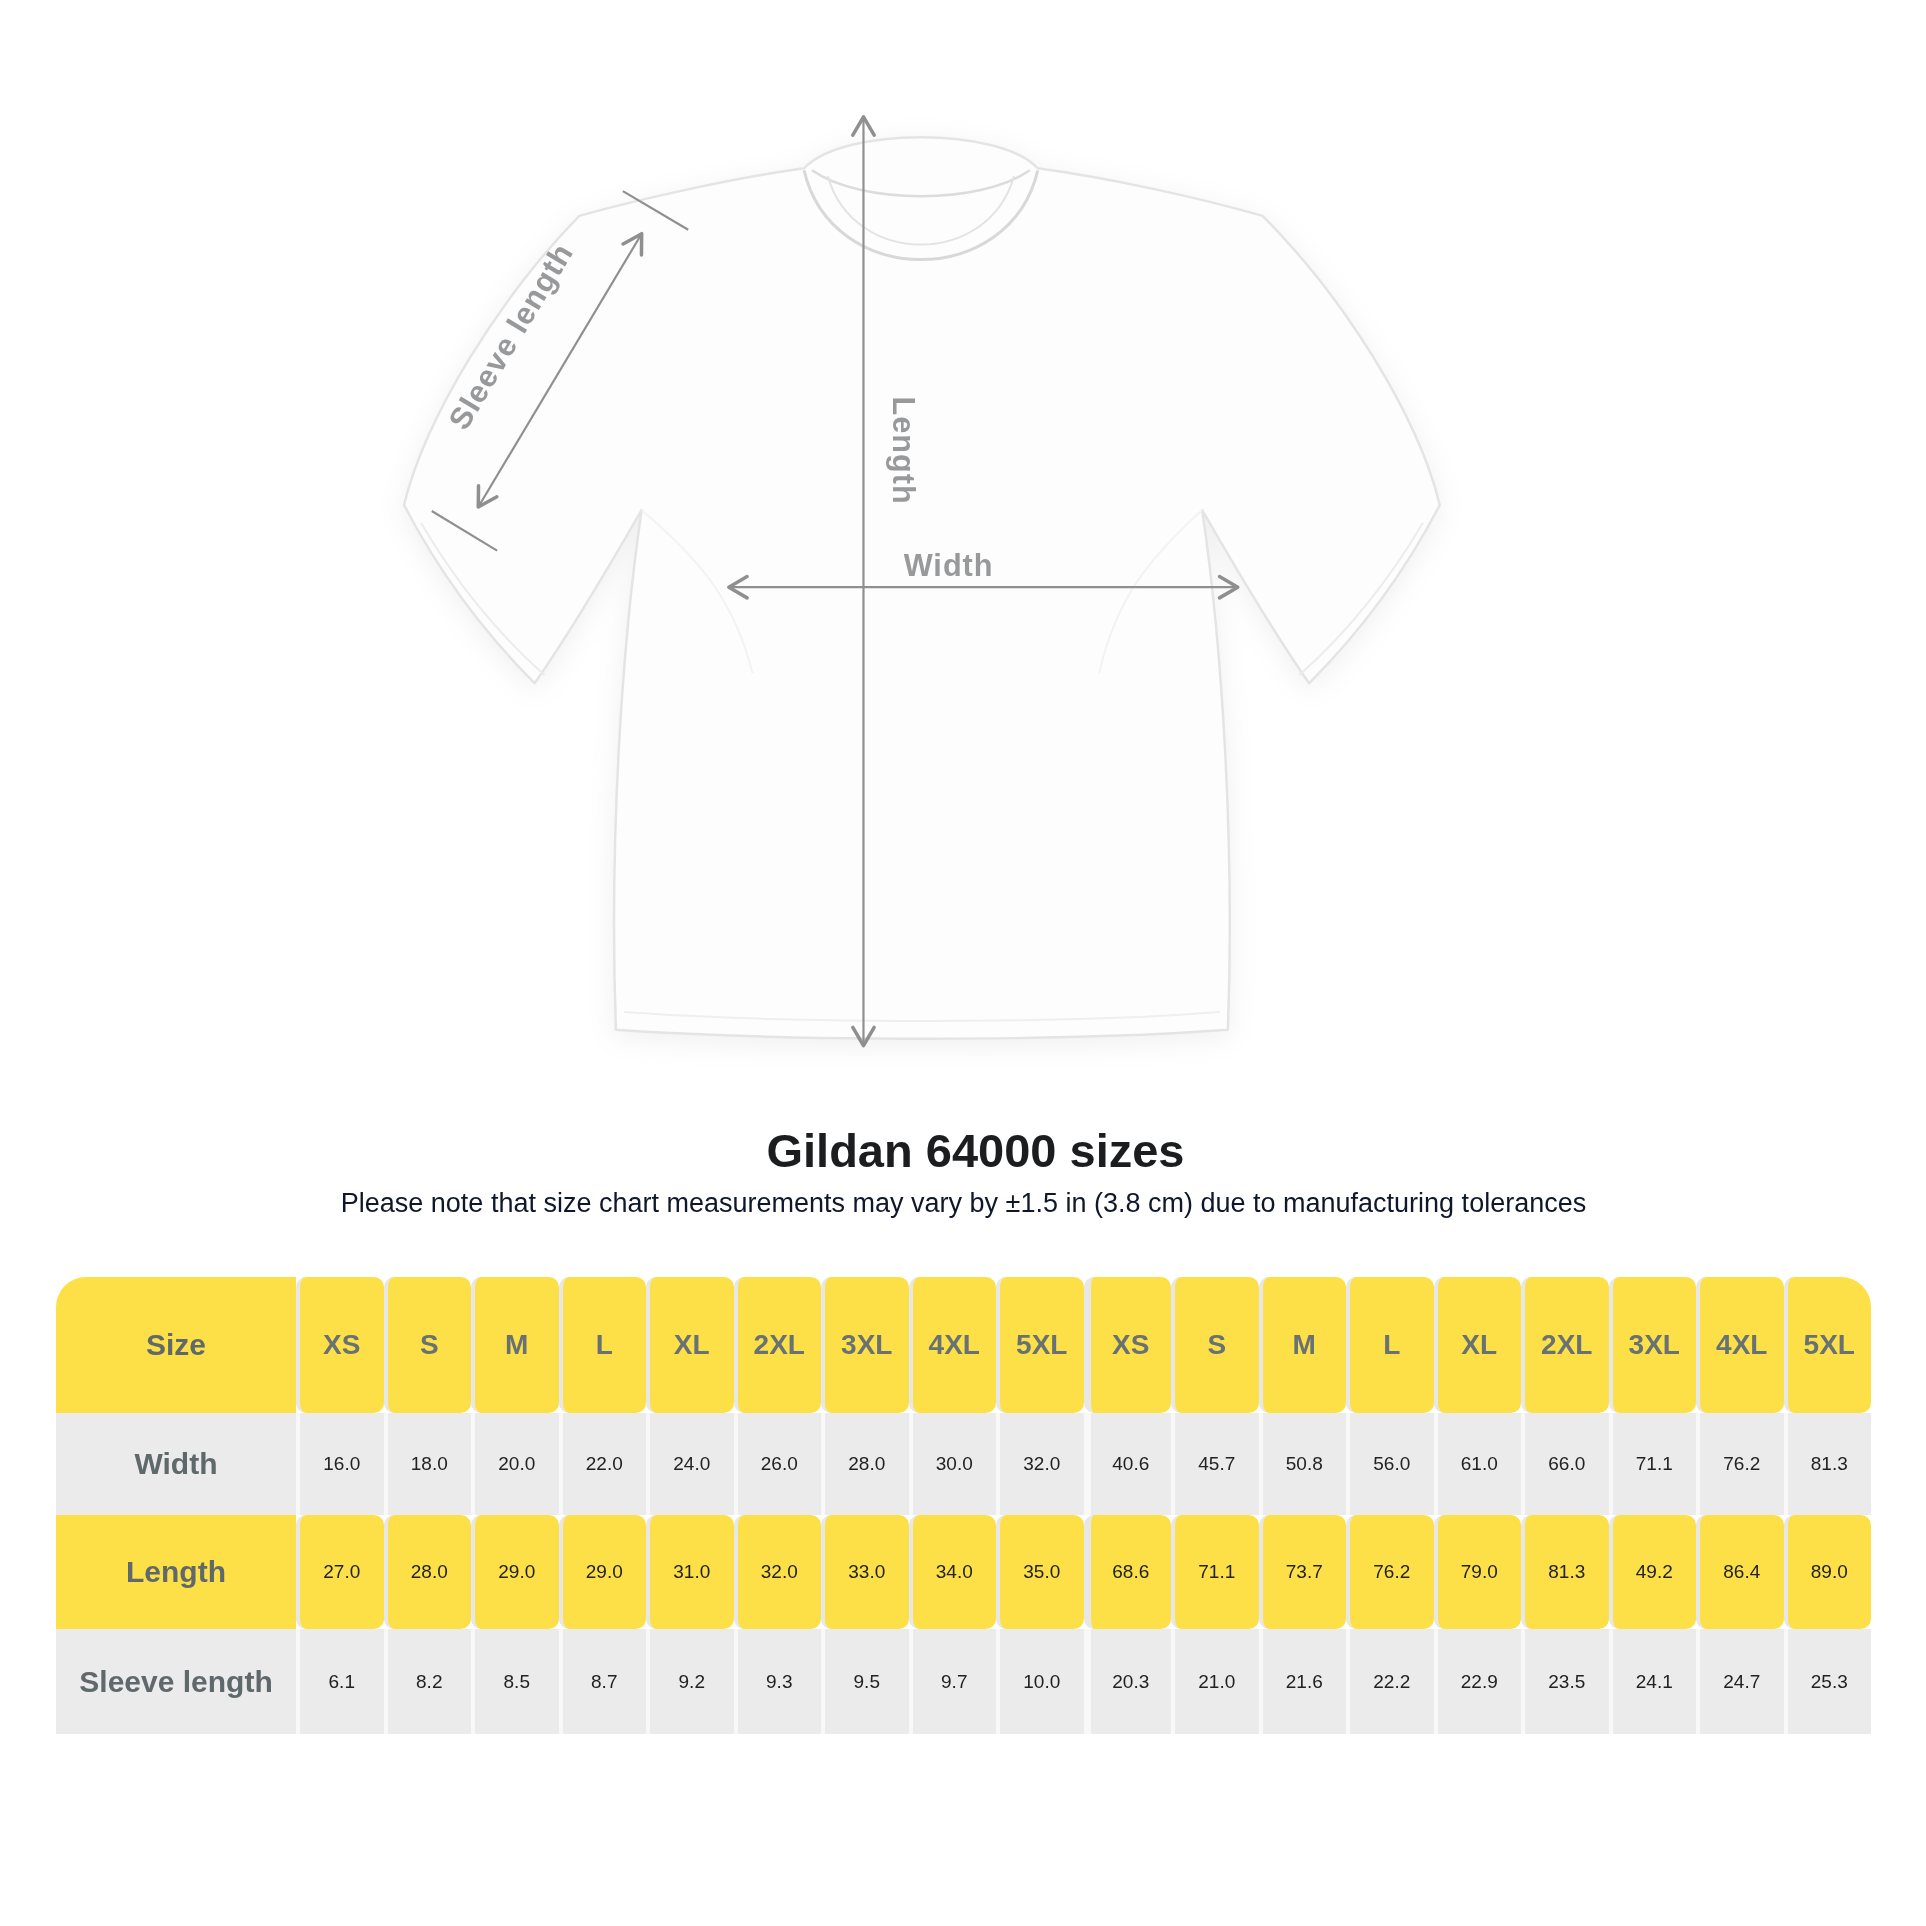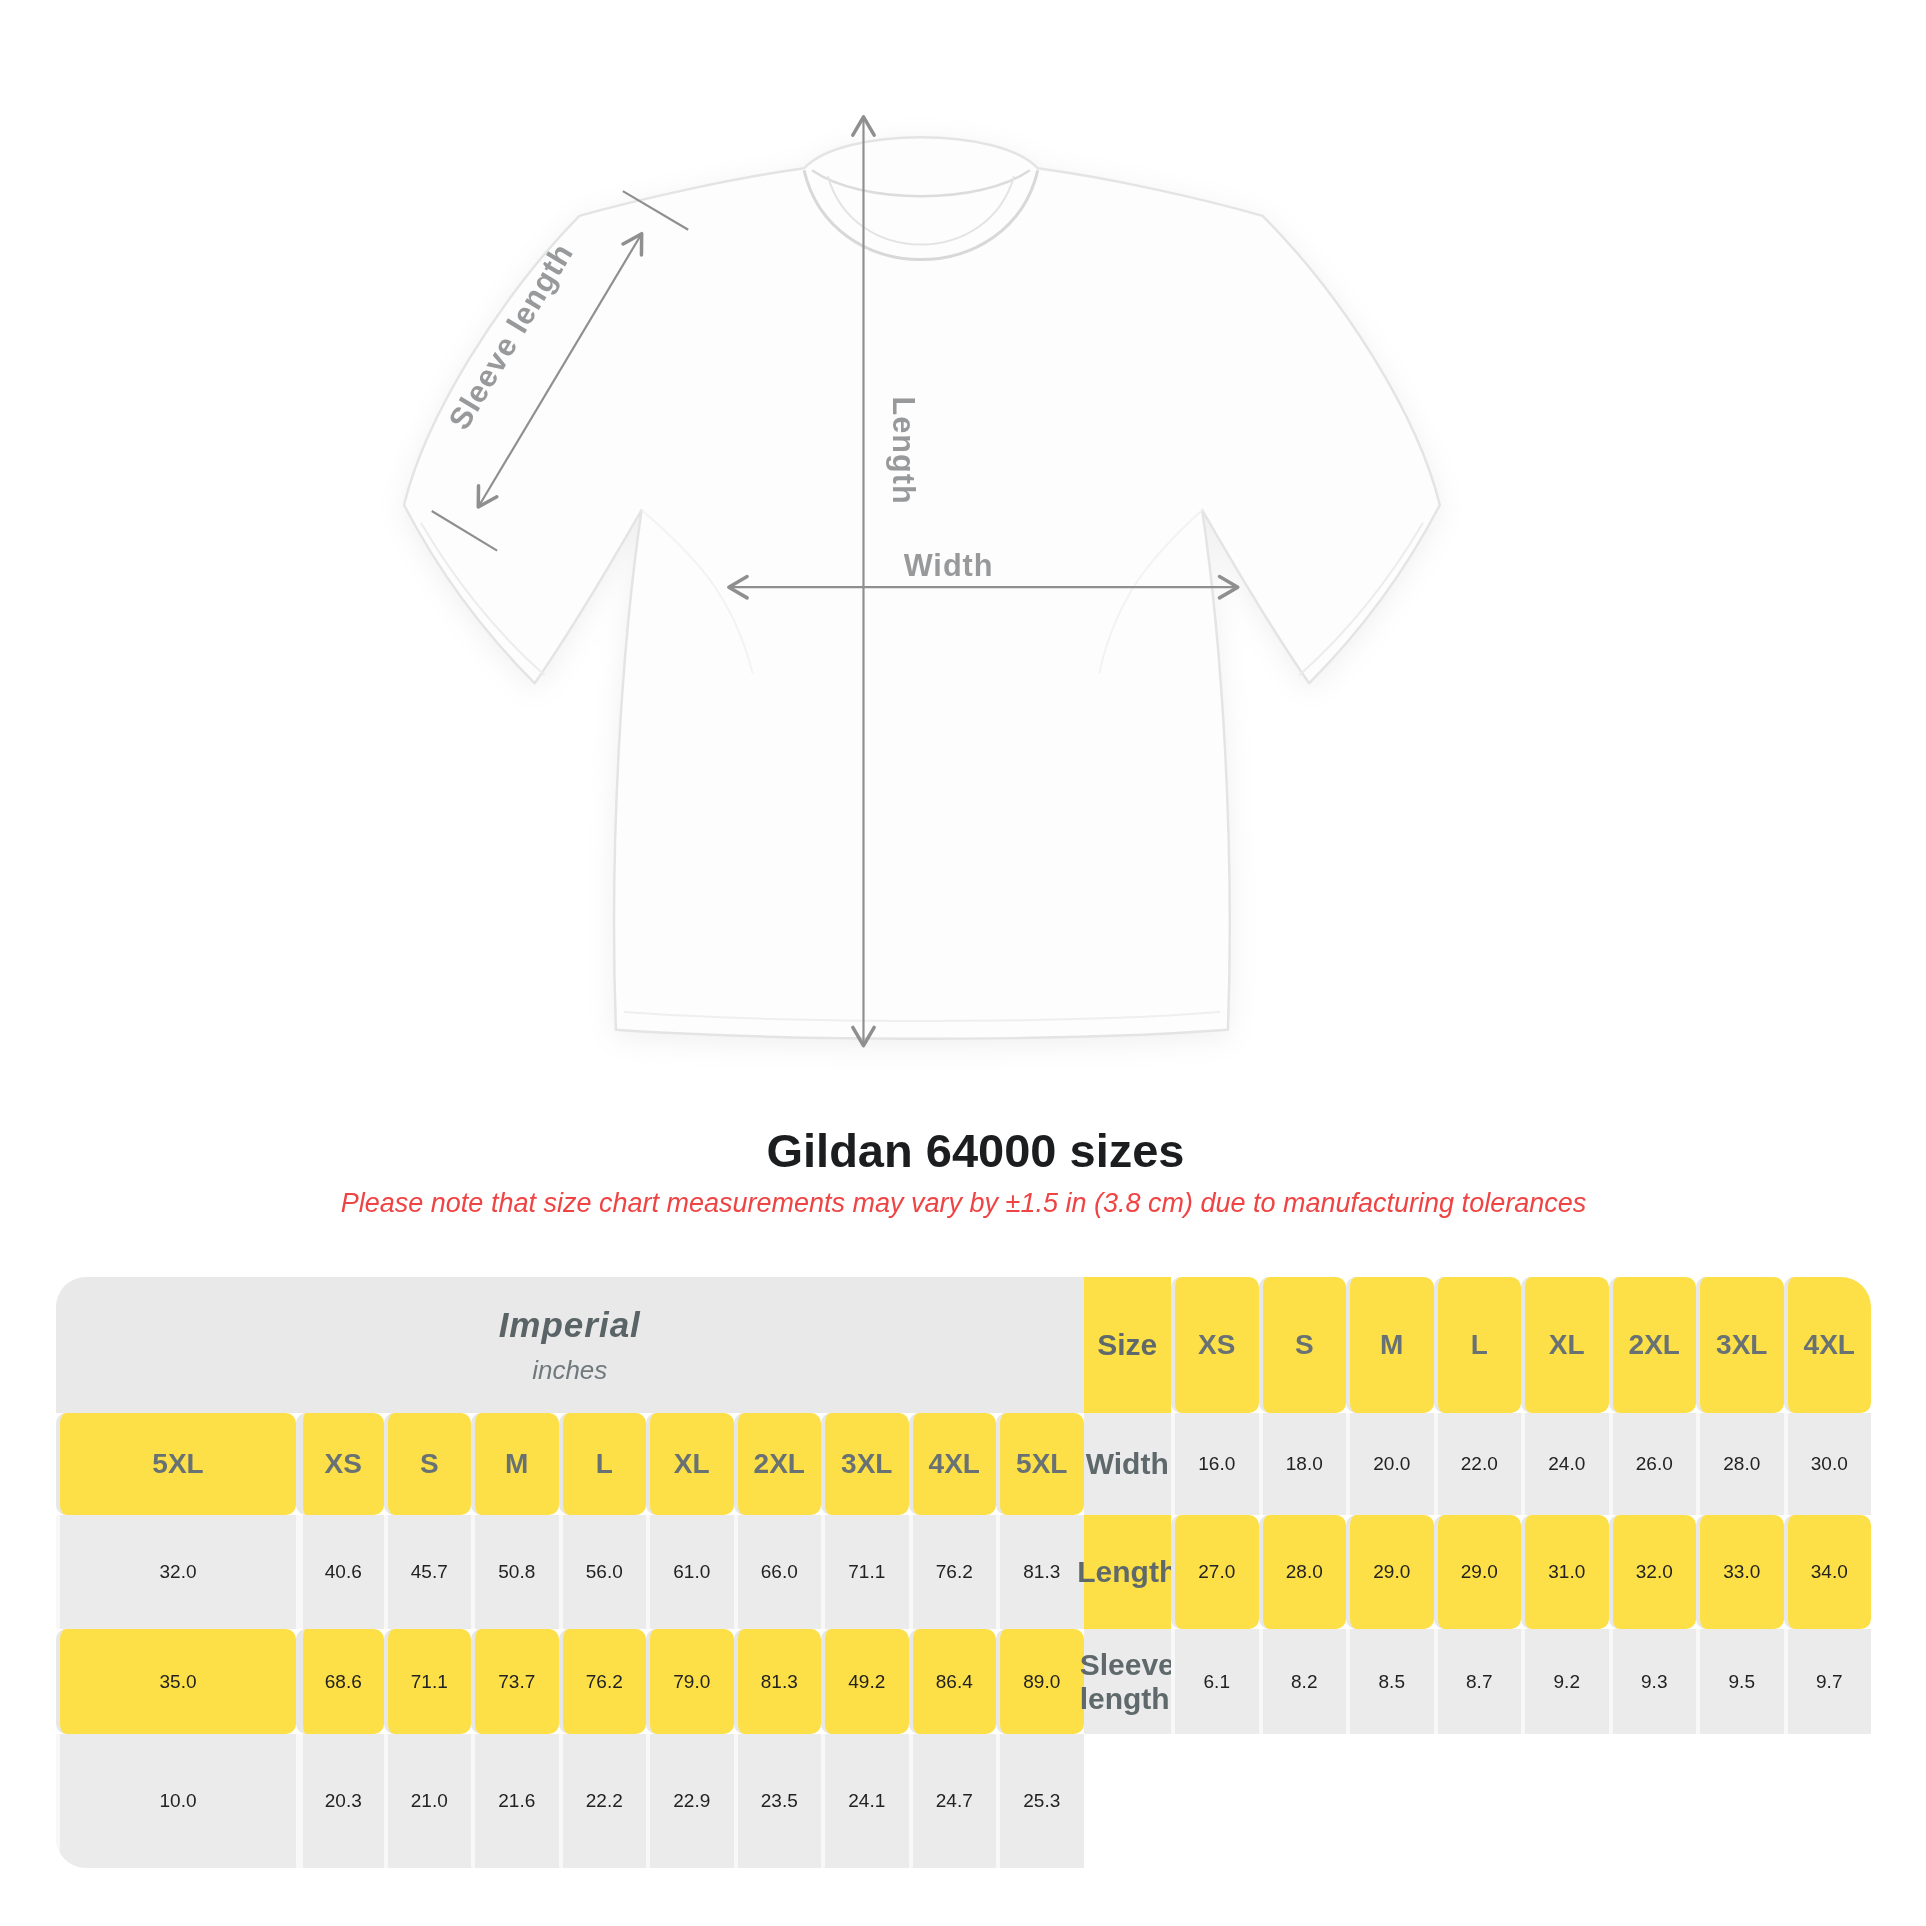--- a/index.html
+++ b/index.html
@@ -6,21 +6,21 @@
   .page{position:relative;width:1927px;height:1927px;background:#fff;overflow:hidden;
         font-family:"Liberation Sans","DejaVu Sans",sans-serif;}
   
   .diagram-svg{position:absolute;left:0;top:0;width:1927px;height:1927px;}
   .anno{font-family:"Liberation Sans","DejaVu Sans",sans-serif;font-weight:bold;
         font-size:31px;fill:#98999b;letter-spacing:1px;}
   
   .page-title{position:absolute;left:12px;top:1123px;width:100%;text-align:center;
               font-size:47px;font-weight:bold;color:#1b1d1f;}
   .page-subtitle{position:absolute;left:0;top:1188px;width:100%;text-align:center;
-              font-size:27px;font-style:italic;color:#ef4444;}
+              font-size:27px;color:#0f172a;}
   
   .tbl{position:absolute;left:56px;top:1277px;width:1815px;
        display:grid;grid-template-columns:240px repeat(18,1fr);
        grid-template-rows:136px 102px 114px 105px 134px;
        border-radius:30px;overflow:hidden;}
   .cell{display:flex;align-items:center;justify-content:center;min-width:0;}
   .band{background:#e9e9e9;flex-direction:column;}
   .band-imp{grid-column:1/11;}
   .band-met{grid-column:11/20;}
   .g-title{font-size:35px;font-weight:bold;font-style:italic;color:#5a6466;letter-spacing:1px;}
@@ -85,24 +85,20 @@
 
     <line x1="736" y1="593" x2="1250" y2="593" stroke="#8f8f8f" stroke-width="2.2" fill="none" marker-start="url(#ah)" marker-end="url(#ah)"></line>
     <text class="anno" text-anchor="middle" x="958" y="582">Width</text>
   </svg>
 
   <div class="page-title">Gildan 64000 sizes</div>
   <div class="page-subtitle">Please note that size chart measurements may vary by ±1.5 in (3.8 cm) due to manufacturing tolerances</div>
 
   <div class="tbl">
 
-    <div class="cell band band-imp">
-      <div class="g-title">Imperial</div>
-      <div class="g-unit">inches</div>
-    </div>
 
     <div class="cell rw lbl">Size</div>
     <div class="cell rw d sz">XS</div>
     <div class="cell rw d sz">S</div>
     <div class="cell rw d sz">M</div>
     <div class="cell rw d sz">L</div>
     <div class="cell rw d sz">XL</div>
     <div class="cell rw d sz">2XL</div>
     <div class="cell rw d sz">3XL</div>
     <div class="cell rw d sz">4XL</div>

